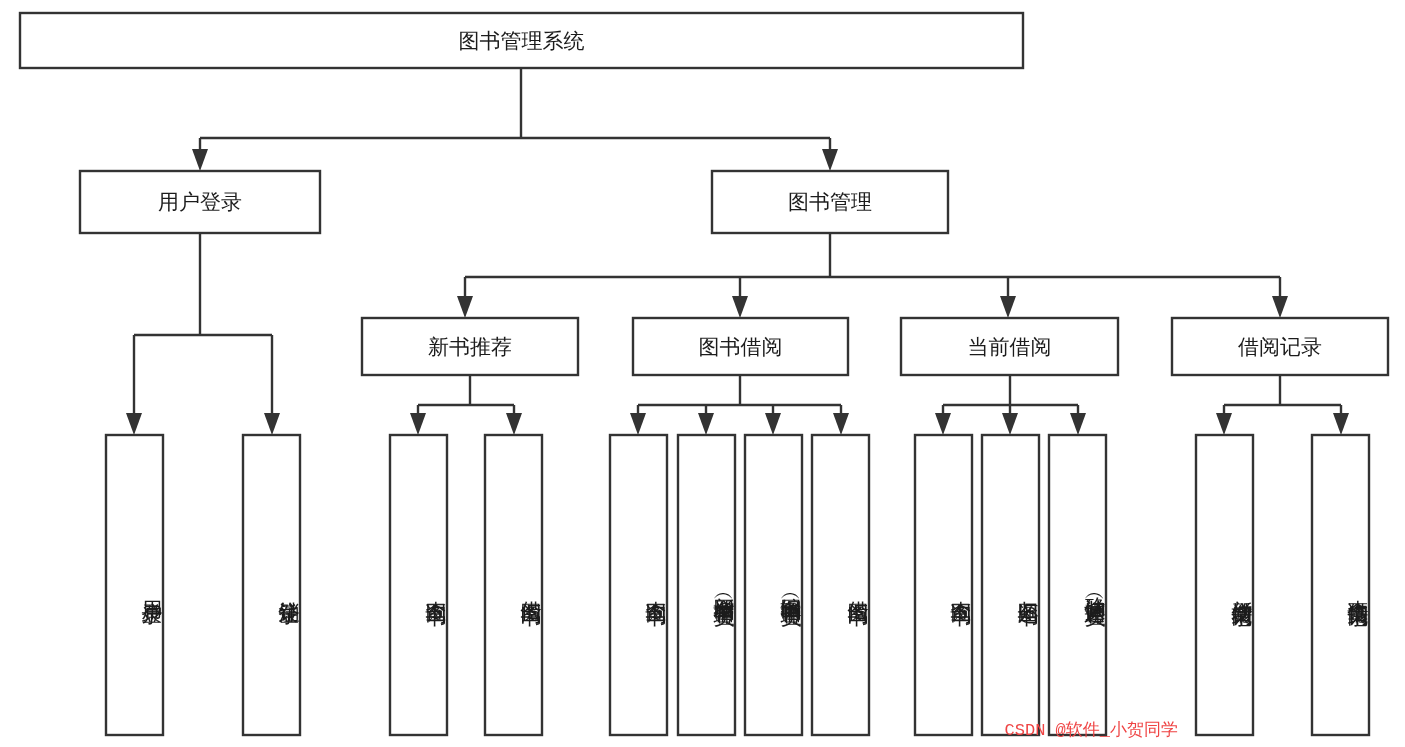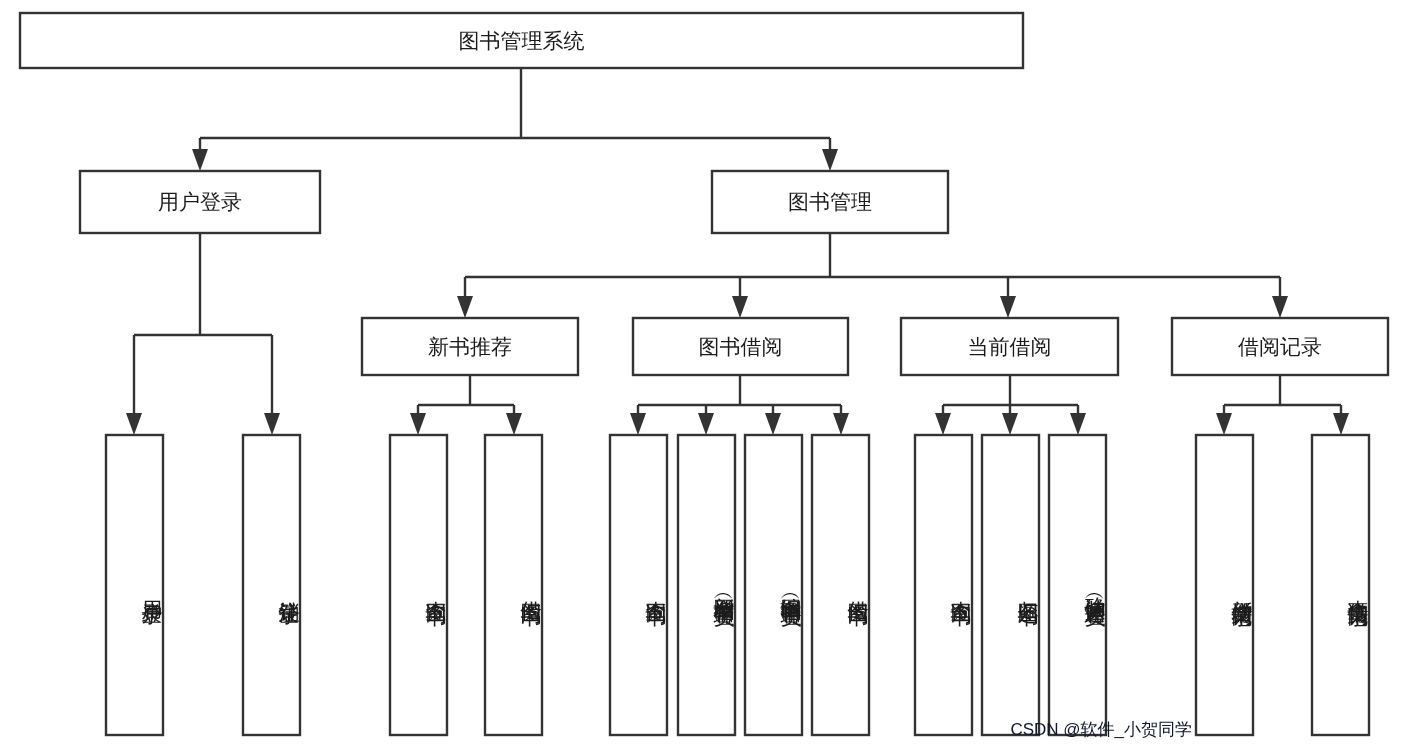--- a/index.html
+++ b/index.html
@@ -61,25 +61,25 @@
     color: #1c1c1c;
     letter-spacing: 1.5px;
     display: flex;
     align-items: flex-start;
     justify-content: center;
     pointer-events: none;
     user-select: none;
   }
   .watermark {
     position: absolute;
-    right: 4px;
+    right: 18px;
     bottom: 6px;
-    font-family: Liberation Sans, sans-serif;
+    font-family: Liberation Mono, monospace;
     font-size: 17px;
-    color: #0f172a;
+    color: #ef4444;
     white-space: nowrap;
     user-select: none;
   }
 </style>
 </head>
 <body>
 
 <div id="diagram-root">
 
   <svg id="diagram-canvas" viewBox="0 0 1405 747" xmlns="http://www.w3.org/2000/svg">

